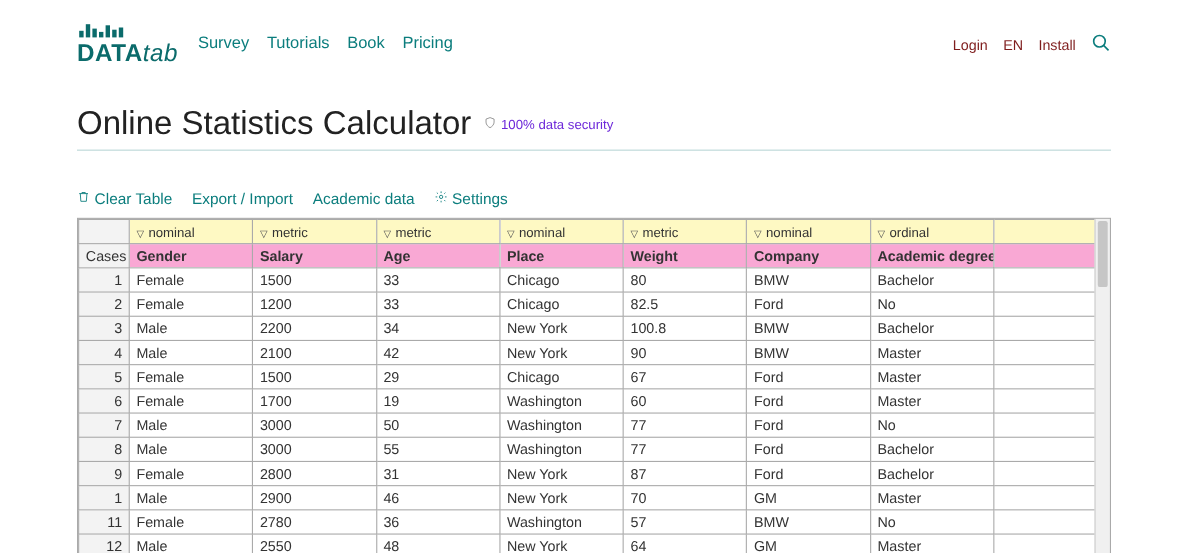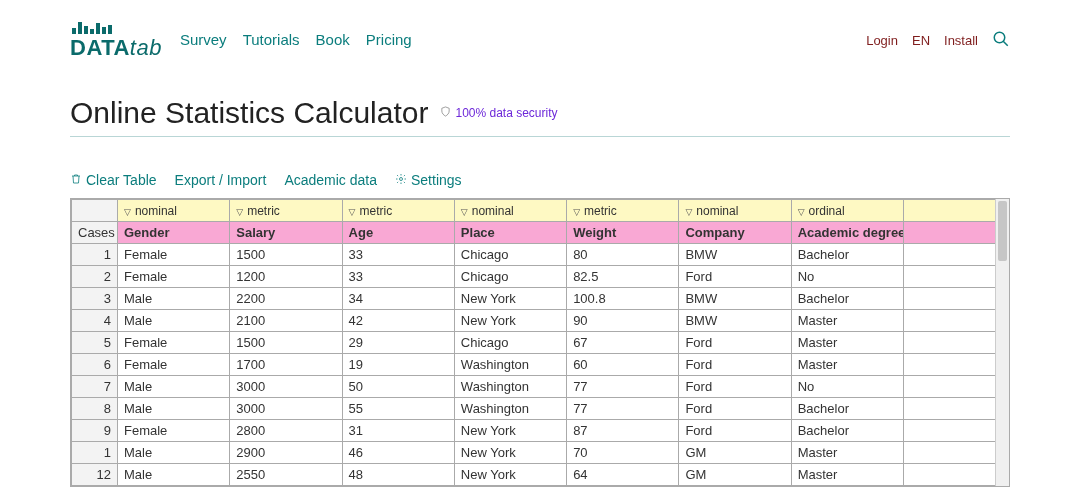--- a/index.html
+++ b/index.html
@@ -272,20 +272,31 @@
             <td>Male</td>
             <td>2900</td>
             <td>46</td>
             <td>New York</td>
             <td>70</td>
             <td>GM</td>
             <td>Master</td>
             <td></td>
           </tr>
           <tr>
+            <td class="col-cases">11</td>
+            <td>Female</td>
+            <td>2780</td>
+            <td>36</td>
+            <td>Washington</td>
+            <td>57</td>
+            <td>BMW</td>
+            <td>No</td>
+            <td></td>
+          </tr>
+          <tr>
             <td class="col-cases">12</td>
             <td>Male</td>
             <td>2550</td>
             <td>48</td>
             <td>New York</td>
             <td>64</td>
             <td>GM</td>
             <td>Master</td>
             <td></td>
           </tr>

